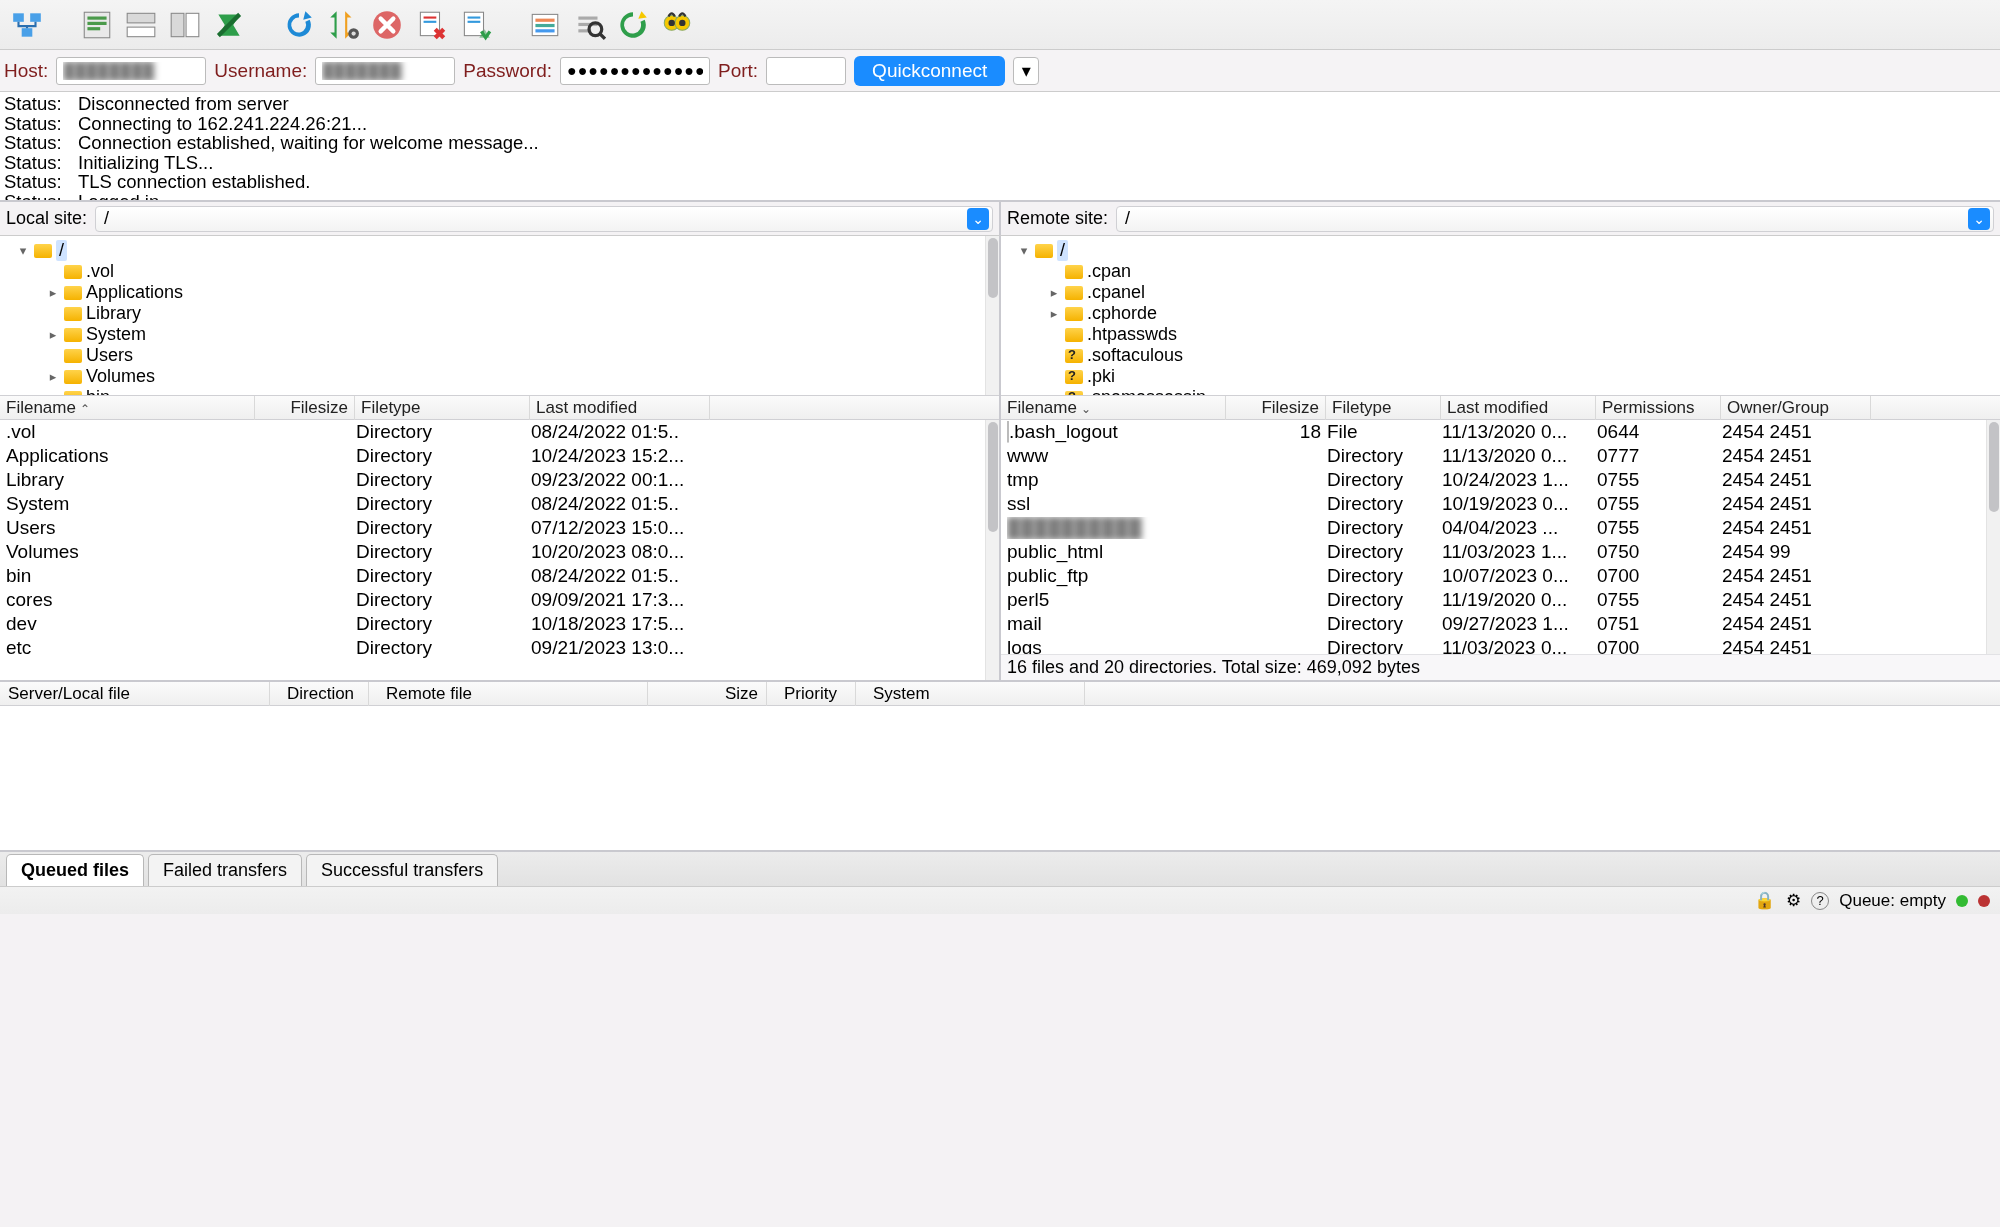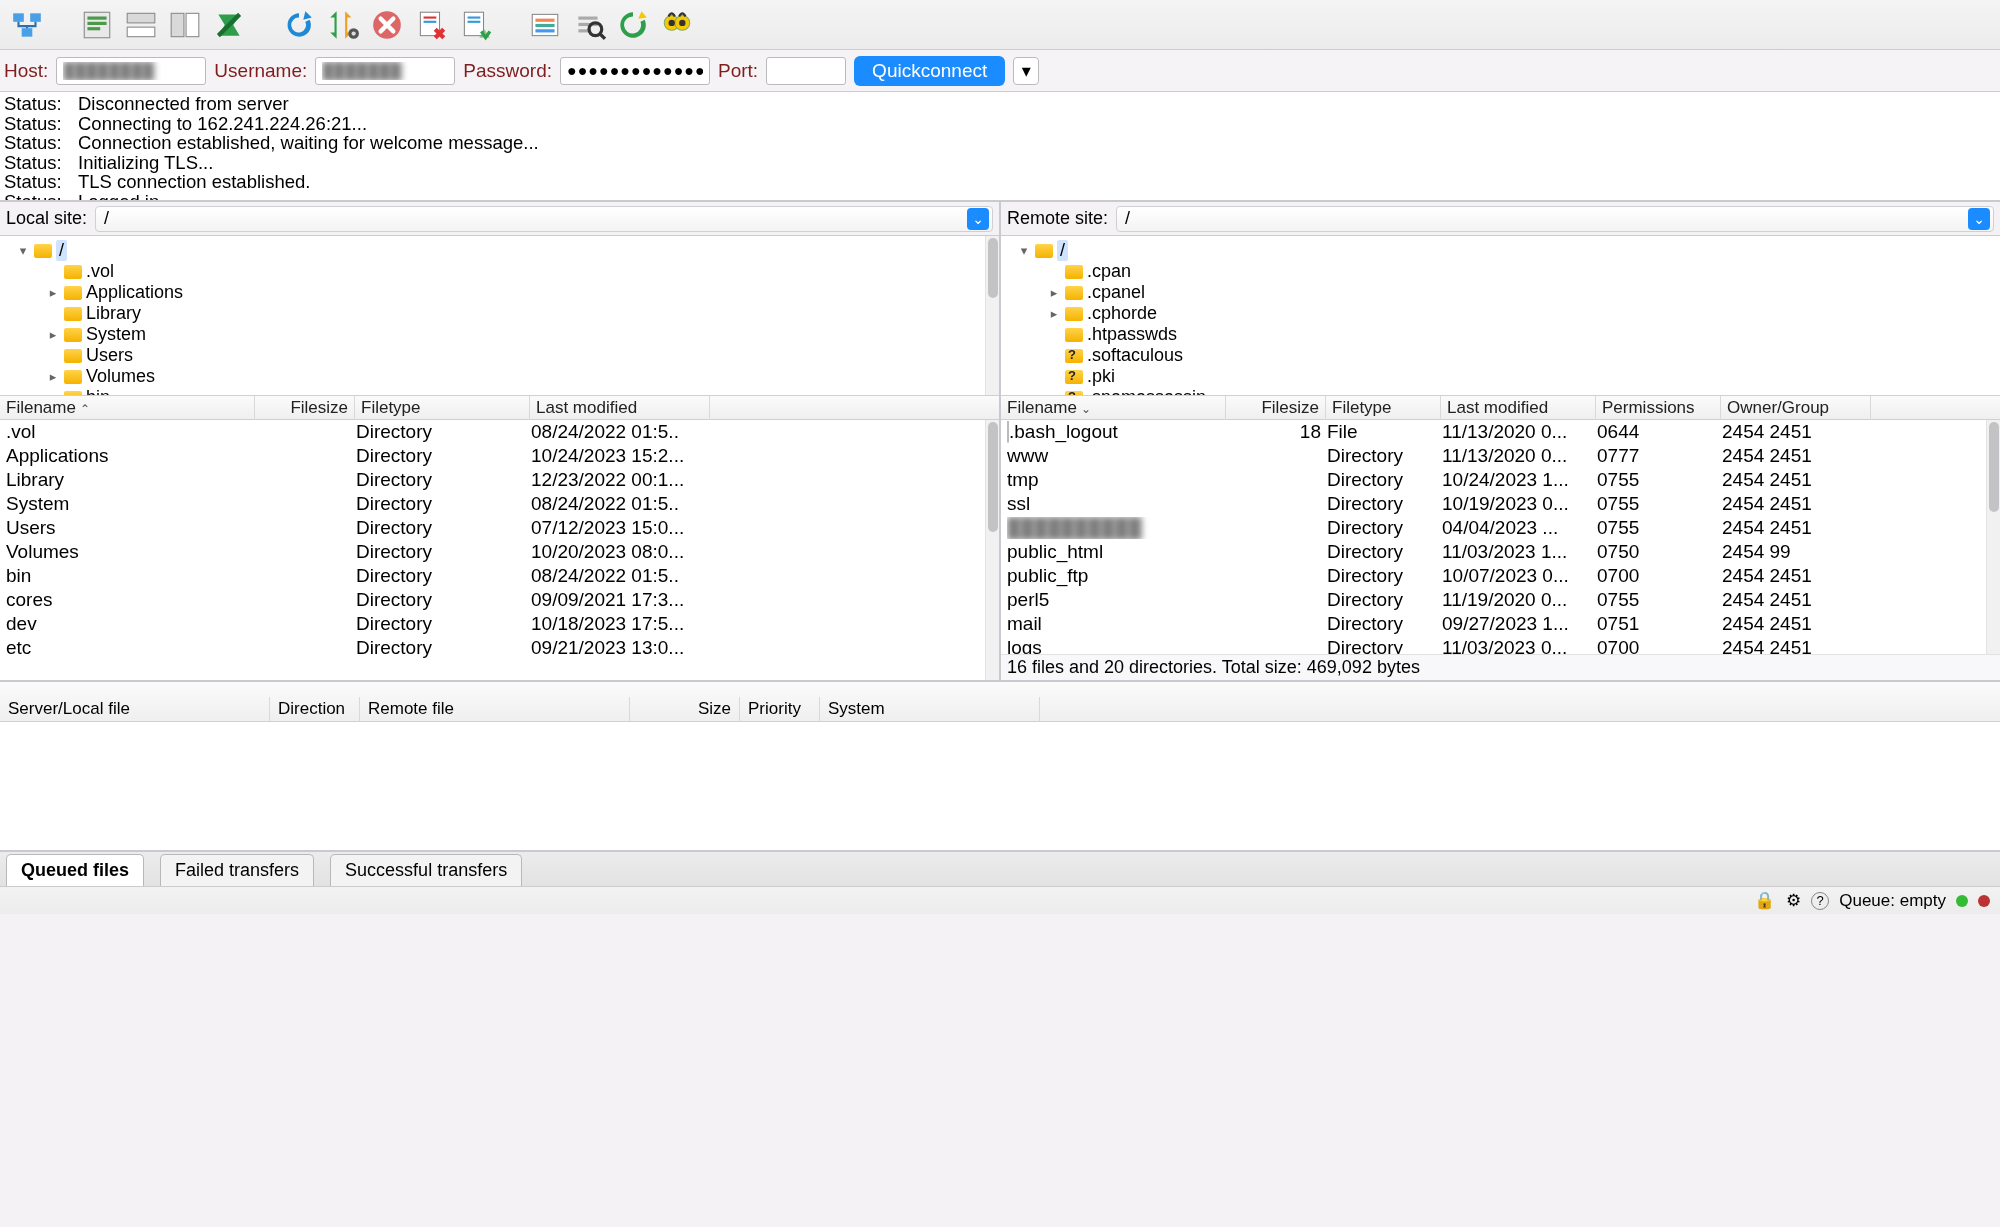--- a/index.html
+++ b/index.html
@@ -43,25 +43,25 @@
   .list-head { height:24px; display:flex; align-items:center; background:linear-gradient(#fbfbfb,#efefef); border-bottom:1px solid #d0d0d4; font-size:17px; color:#222;}
   .list-head .col { padding:2px 6px; border-right:1px solid #d9d9d9; overflow:hidden; white-space:nowrap;}
   .sort-caret { font-size:12px; color:#555; margin-left:4px;}
   .list-body { flex:1; overflow:hidden; position:relative;}
   .row { display:flex; align-items:center; height:24px; font-size:19px; padding-left:6px;}
   .row .cell { overflow:hidden; white-space:nowrap; text-overflow:ellipsis; padding-right:6px;}
   .file-ic { width:18px; height:14px; background:#fff; border:1px solid #bbb; border-radius:1px;}
   .summary { height:26px; display:flex; align-items:center; padding:2px 6px; font-size:18px; background:#f8f7f9; border-top:1px solid #e2e2e5;}
   
   .queue { height:170px; display:flex; flex-direction:column; background:#fff; border-bottom:2px solid #c9c9cf;}
-  .queue-head { height:40px; display:flex; align-items:flex-end; background:linear-gradient(#fbfbfb,#efefef); font-size:17px; border-bottom:1px solid #d0d0d4;}
+  .queue-head { height:24px; display:flex; align-items:flex-start; background:linear-gradient(#fbfbfb,#efefef); font-size:17px; border-bottom:1px solid #d0d0d4;gap:9px;}
   .queue-head .col { padding:2px 8px; border-right:1px solid #d9d9d9;}
   
   .tabs { height:34px; display:flex; align-items:flex-end; padding:0 6px; background:linear-gradient(#ececec,#e2e2e2);}
-  .tab { padding:5px 14px; border:1px solid #b8b8b8; border-bottom:none; border-radius:5px 5px 0 0; margin-right:16px; background:#f3f3f3; font-size:18px;}
+  .tab { padding:5px 14px; border:1px solid #b8b8b8; border-bottom:none; border-radius:5px 5px 0 0; margin-right:4px; background:#f3f3f3; font-size:18px;}
   .tab.active { background:#fff; font-weight:600;}
   
   .statusbar { height:28px; display:flex; align-items:center; justify-content:flex-end; gap:10px; padding:0 10px; background:linear-gradient(#f2f2f2,#ececec); border-top:1px solid #ccc; font-size:17px;}
   .dot { width:12px; height:12px; border-radius:50%;}
   .flexsp { flex:1; }
 </style>
 </head>
 <body>
 
 <div class="toolbar">
@@ -297,21 +297,21 @@
         <div class="row">
           <span class="cell" style="width:250px"><span class="folder-ic"></span> <span>Applications</span></span>
           <span class="cell" style="width:100px;text-align:right"></span>
           <span class="cell" style="width:175px">Directory</span>
           <span class="cell" style="width:200px">10/24/2023 15:2...</span>
         </div>
         <div class="row">
           <span class="cell" style="width:250px"><span class="folder-ic"></span> <span>Library</span></span>
           <span class="cell" style="width:100px;text-align:right"></span>
           <span class="cell" style="width:175px">Directory</span>
-          <span class="cell" style="width:200px">12/23/2022 00:1...</span>
+          <span class="cell" style="width:200px">09/23/2022 00:1...</span>
         </div>
         <div class="row">
           <span class="cell" style="width:250px"><span class="folder-ic"></span> <span>System</span></span>
           <span class="cell" style="width:100px;text-align:right"></span>
           <span class="cell" style="width:175px">Directory</span>
           <span class="cell" style="width:200px">08/24/2022 01:5..</span>
         </div>
         <div class="row">
           <span class="cell" style="width:250px"><span class="folder-ic"></span> <span>Users</span></span>
           <span class="cell" style="width:100px;text-align:right"></span>

